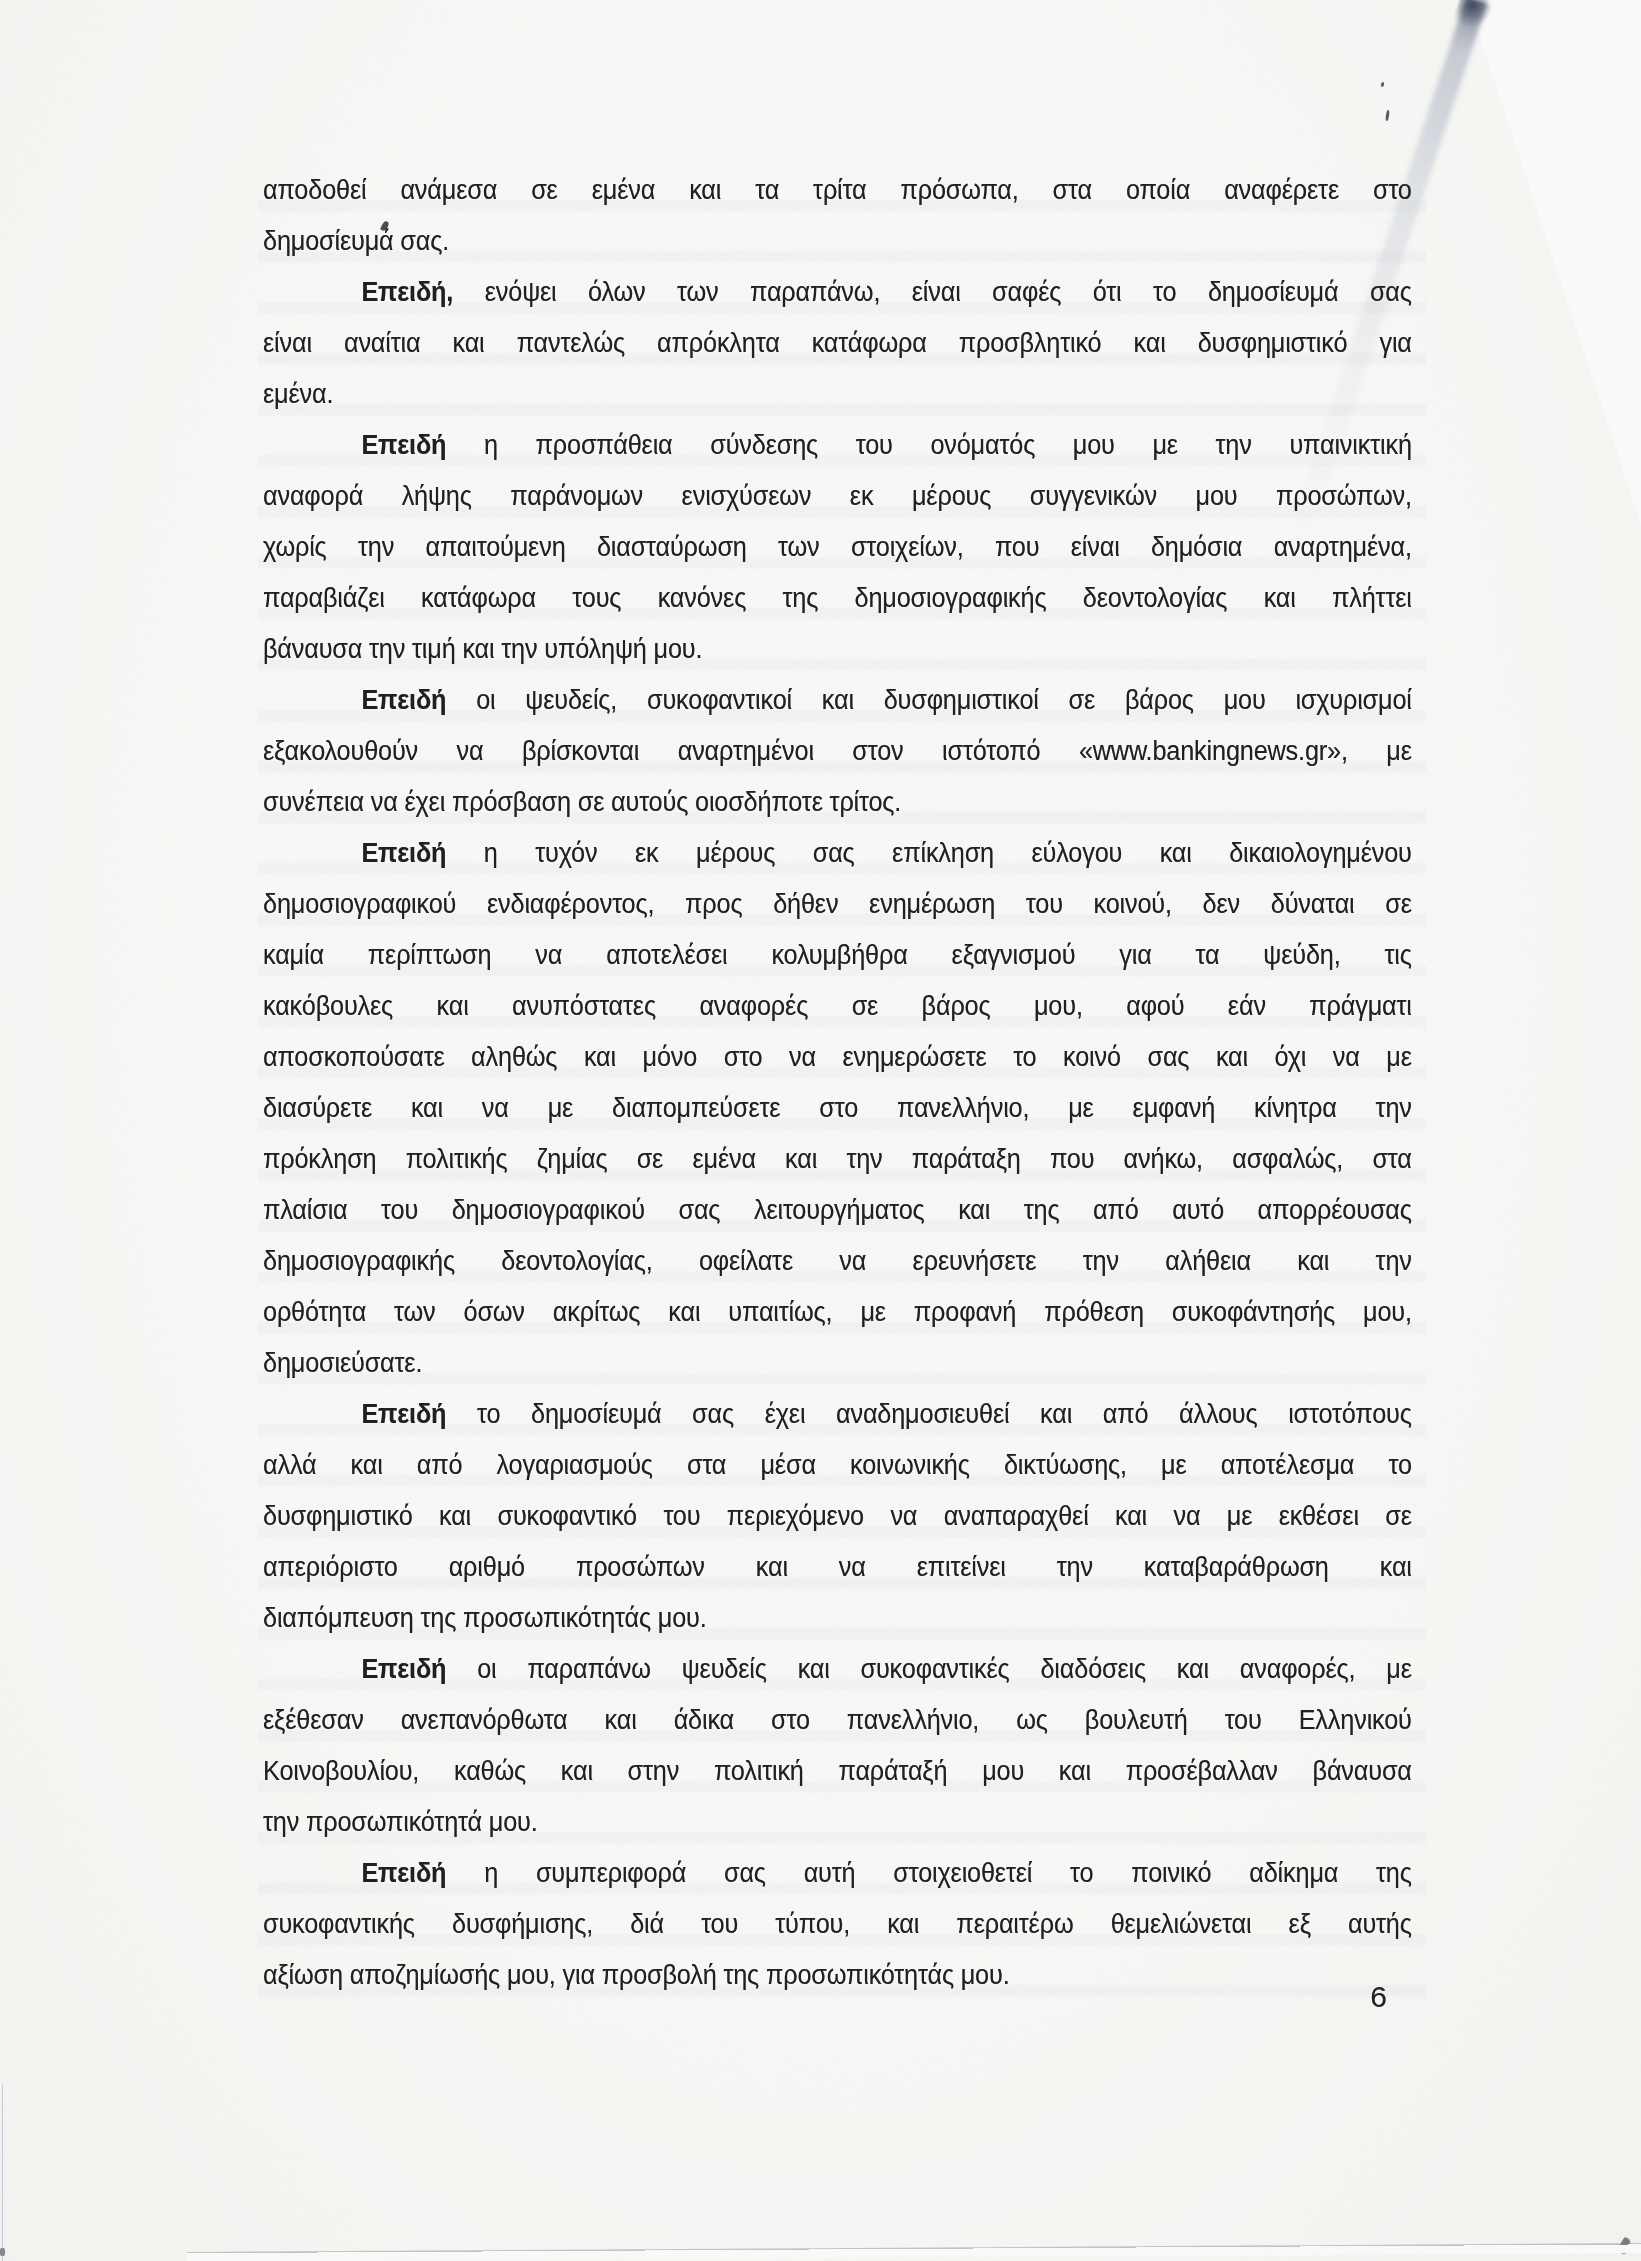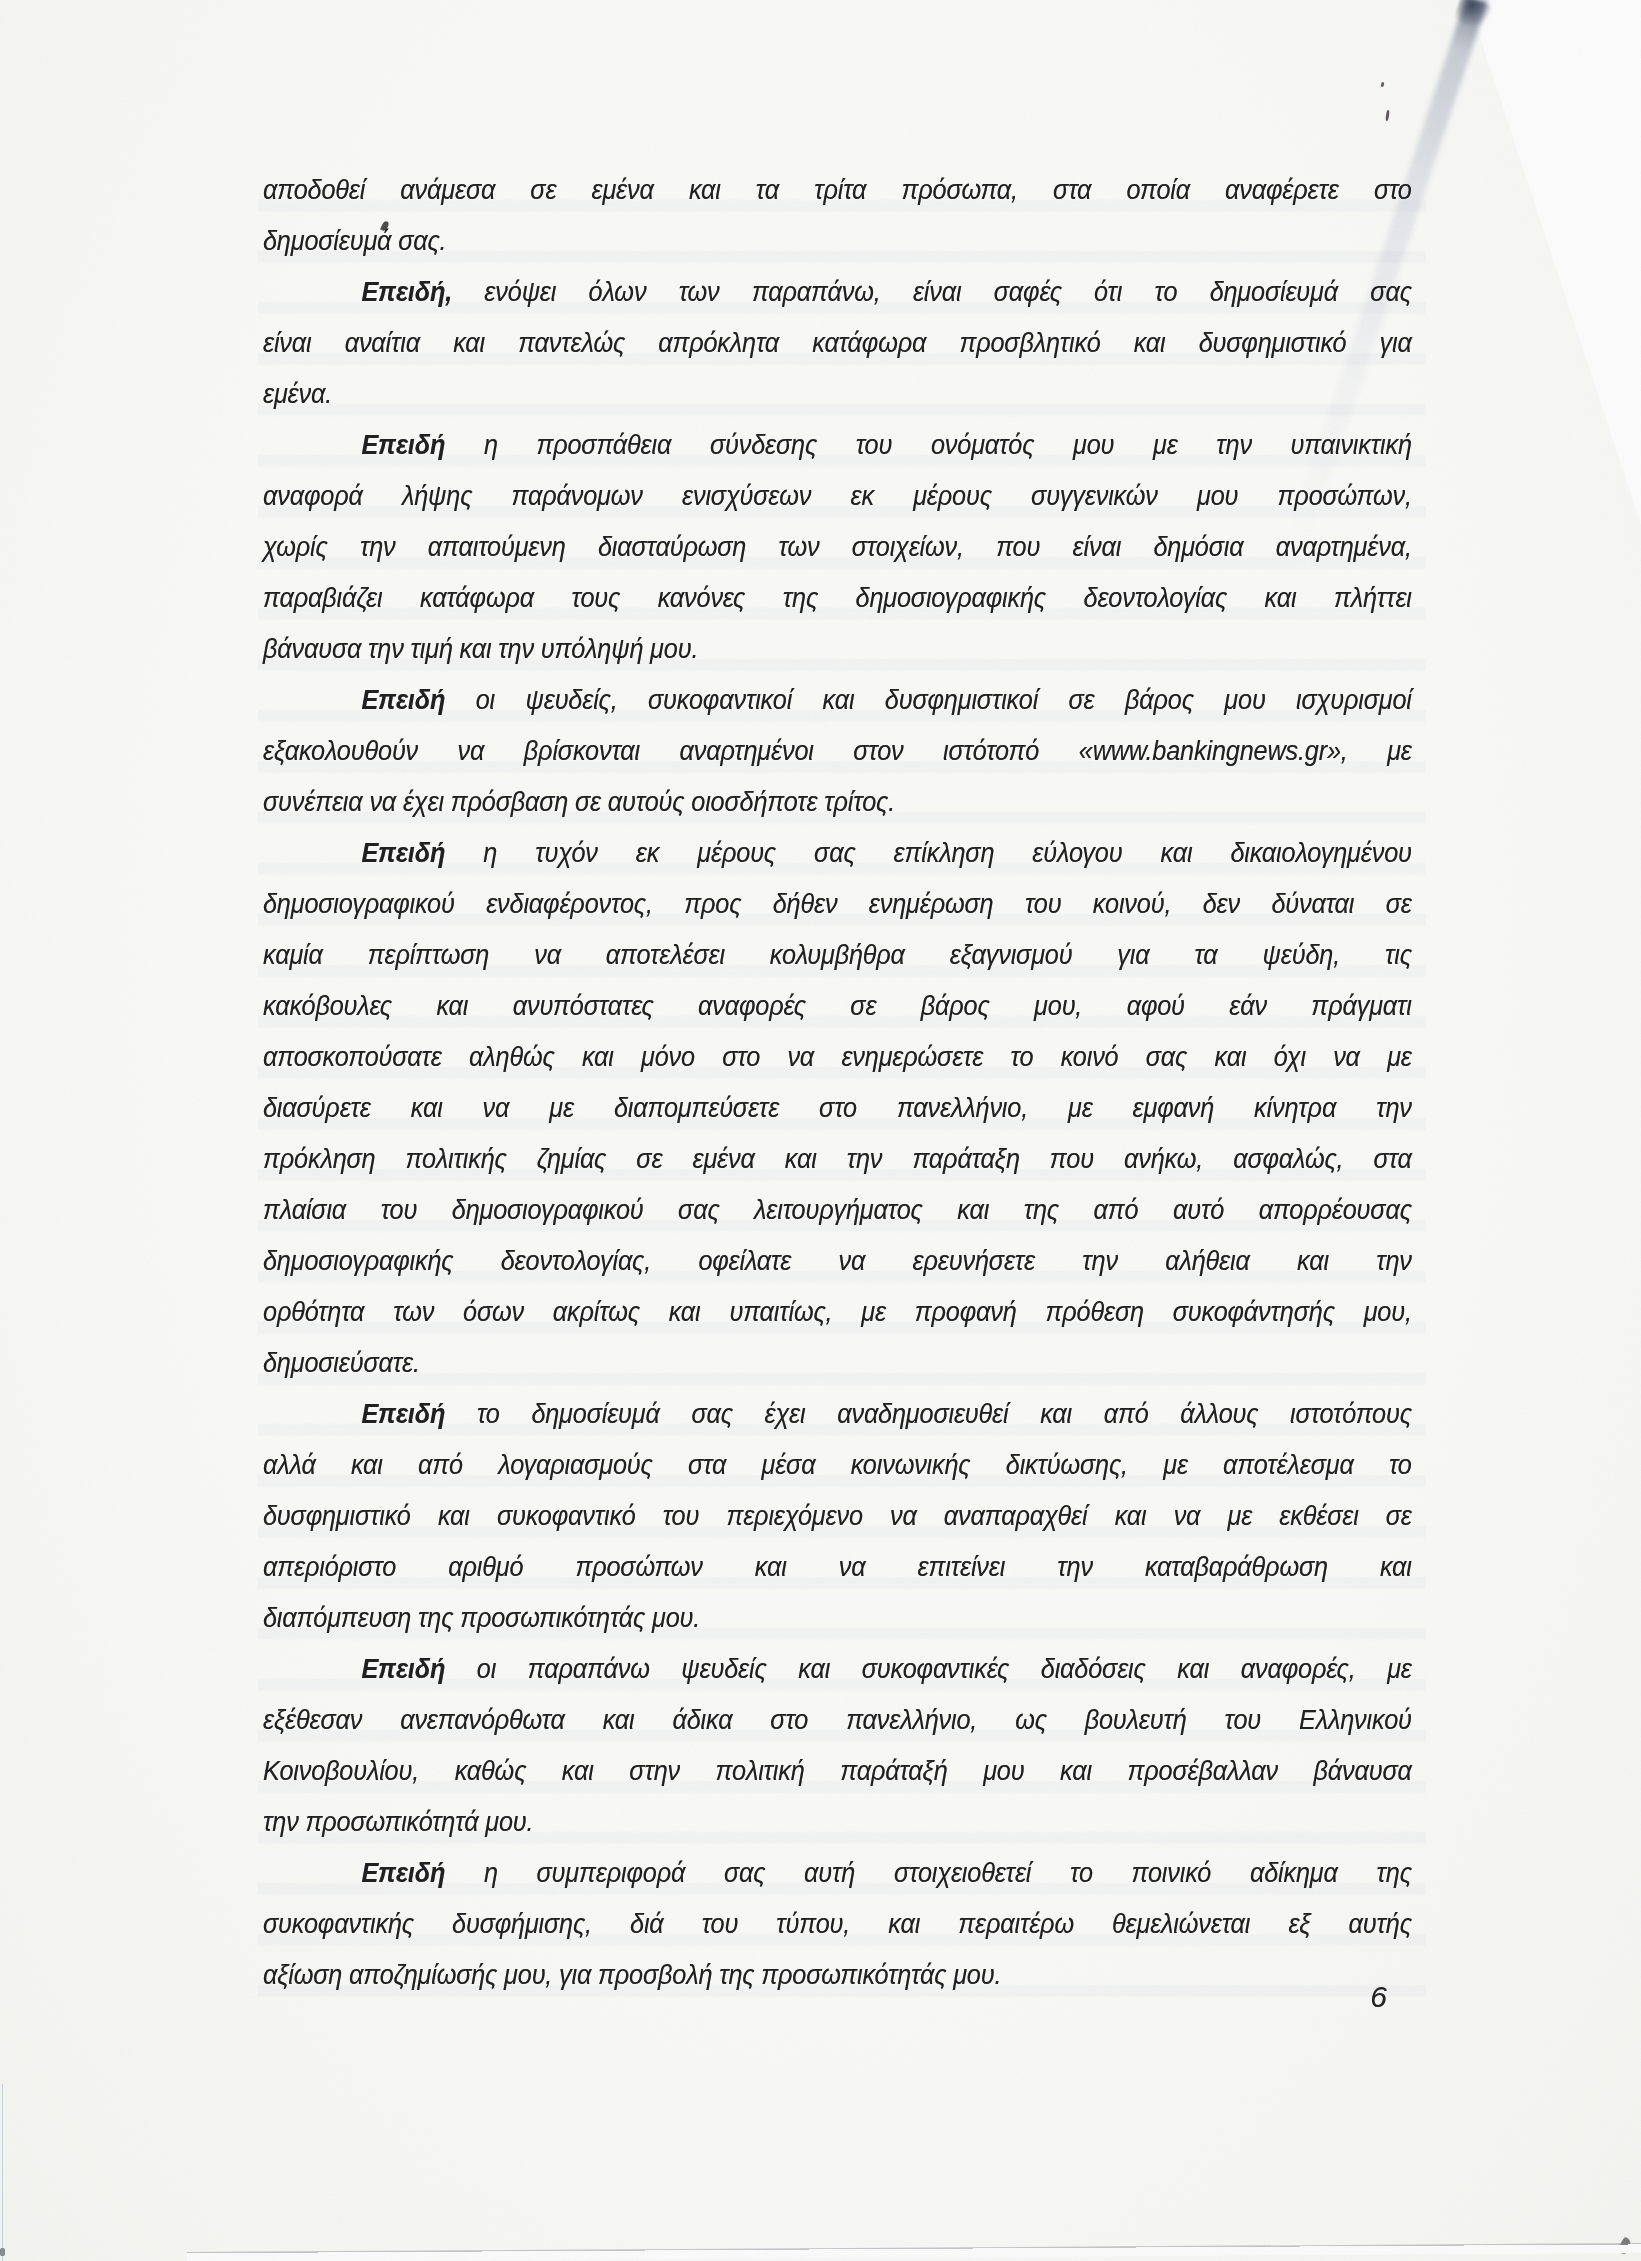--- a/index.html
+++ b/index.html
@@ -5,21 +5,21 @@
   * { margin: 0; padding: 0; box-sizing: border-box; }
   html, body { width: 1642px; height: 2261px; }
   body {
     position: relative;
     overflow: hidden;
     background: radial-gradient(ellipse at 50% 42%, #f8f8f6 55%, #f3f3f0 100%);
     font-family: "Liberation Sans", "DejaVu Sans", sans-serif;
   }
 
   
-  .page { position: absolute; inset: 0; font-style: italic; }
+  .page { position: absolute; inset: 0; }
 
   
   .bleed {
     position: absolute; left: 258px; top: 165px; width: 1168px; height: 1839px;
     background: repeating-linear-gradient(180deg,
       transparent 0 34px,
       rgba(125,140,170,0.055) 36px 45px,
       transparent 48px 51px);
     pointer-events: none;
   }

